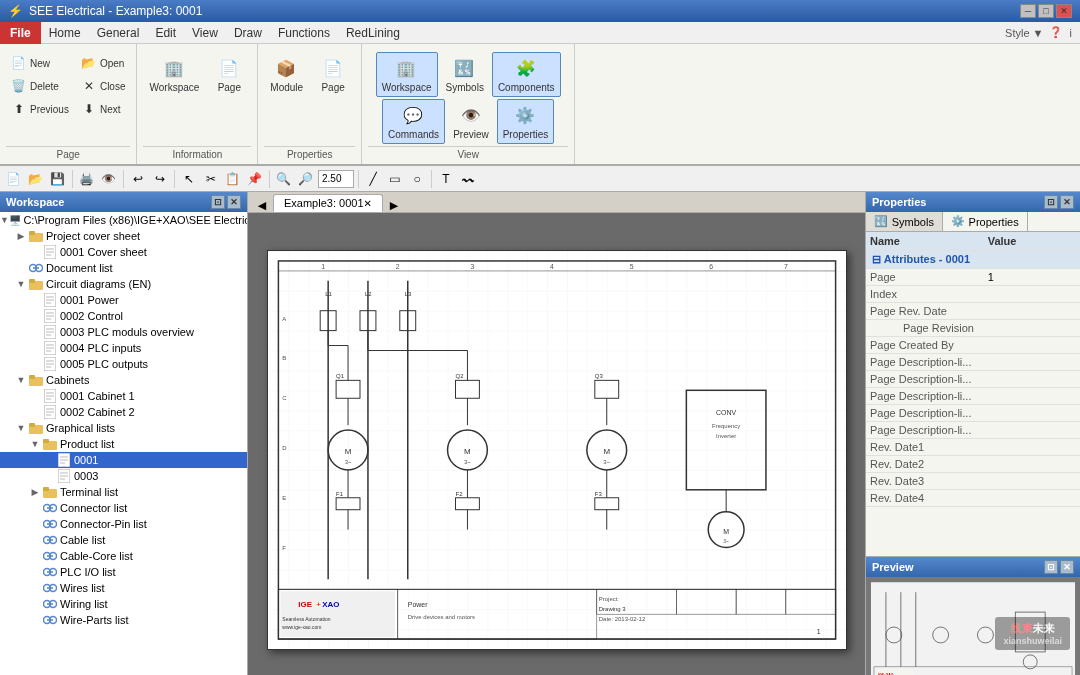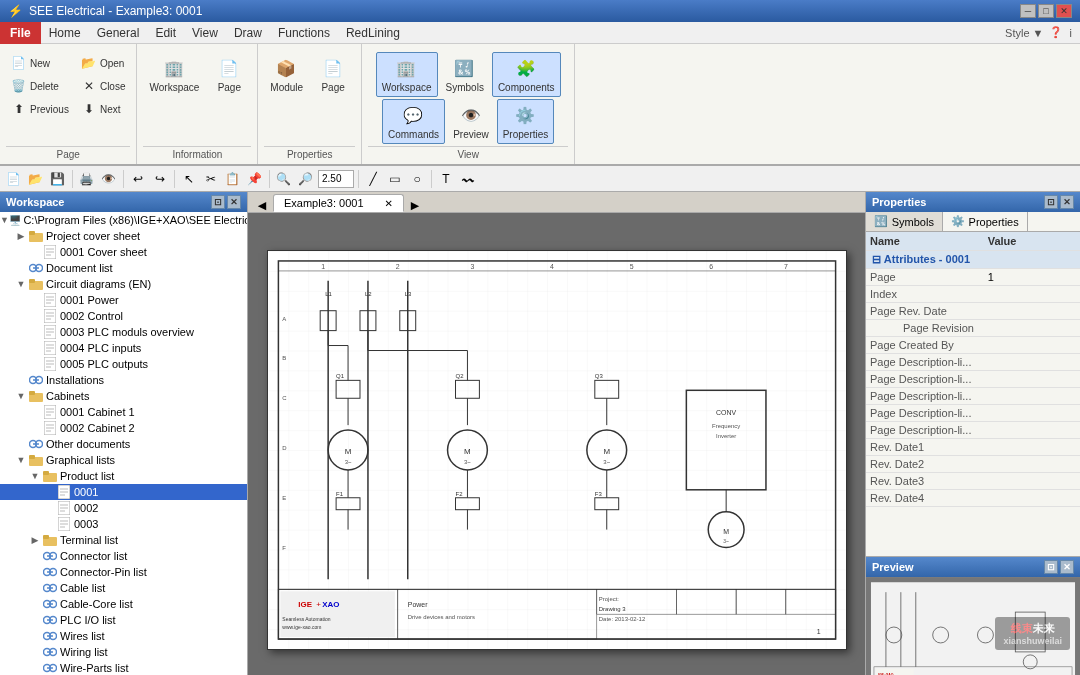--- a/index.html
+++ b/index.html
@@ -46,21 +46,21 @@
     .tree-item { display: flex; align-items: center; padding: 1px 0; cursor: pointer; white-space: nowrap; }
     .tree-item.selected { background: #3366cc; color: white; }
     .tree-indent { display: inline-block; }
     .tree-expand { width: 14px; height: 14px; display: inline-flex; align-items: center; justify-content: center; font-size: 9px; color: #666; }
     .tree-icon { width: 16px; height: 14px; display: inline-flex; align-items: center; justify-content: center; font-size: 11px; margin-right: 2px; }
     .tree-label { font-size: 11px; }
 
     
     #center-panel { flex: 1; display: flex; flex-direction: column; background: #888; }
     #tab-bar { background: #d4d0c8; border-bottom: 1px solid #aaa; display: flex; align-items: flex-end; padding: 2px 4px 0; gap: 1px; }
-    .tab { background: #e8e4dc; border: 1px solid #aaa; border-bottom: none; padding: 2px 10px; font-size: 11px; cursor: pointer; display: flex; align-items: flex-end; gap: 21px; border-radius: 3px 3px 0 0; }
+    .tab { background: #e8e4dc; border: 1px solid #aaa; border-bottom: none; padding: 2px 10px; font-size: 11px; cursor: pointer; display: flex; align-items: flex-end; gap: 0; border-radius: 3px 3px 0 0; }
     .tab.active { background: #fff; border-bottom: 1px solid #fff; }
     #drawing-area { flex: 1; background: #6a6a6a; display: flex; align-items: center; justify-content: center; overflow: hidden; position: relative; }
     #drawing-canvas { background: white; width: 580px; height: 400px; position: relative; border: 1px solid #333; box-shadow: 3px 3px 8px rgba(0,0,0,0.5); }
     #drawing-canvas svg { width: 100%; height: 100%; }
 
     
     #right-panel { width: 215px; min-width: 215px; border-left: 1px solid #aaa; display: flex; flex-direction: column; background: #f5f5f0; }
     #props-header { background: linear-gradient(to bottom, #5588cc, #3366aa); color: white; padding: 3px 6px; font-size: 11px; font-weight: bold; display: flex; justify-content: space-between; align-items: center; }
     #props-header .header-btns { display: flex; gap: 2px; }
     #props-header .hbtn { width: 14px; height: 14px; background: #aabbcc; border: 1px solid #6688aa; font-size: 9px; display: flex; align-items: center; justify-content: center; cursor: pointer; color: #333; }
@@ -367,32 +367,20 @@
               <rect x="0" y="0" width="12" height="14" rx="1" fill="#ffffff" stroke="#aaaaaa" stroke-width="1"></rect>
               <line x1="2" y1="4" x2="10" y2="4" stroke="#bbbbbb" stroke-width="1"></line>
               <line x1="2" y1="7" x2="10" y2="7" stroke="#bbbbbb" stroke-width="1"></line>
               <line x1="2" y1="10" x2="7" y2="10" stroke="#bbbbbb" stroke-width="1"></line>
             </svg>
           </span>
           <span class="tree-label">0005 PLC outputs</span>
         </div>
         <div class="tree-item">
           <span class="tree-indent" style="width: 14px;"></span>
-          <span class="tree-expand"> </span>
-          <span class="tree-icon">
-            <svg width="14" height="10" viewBox="0 0 14 10">
-              <circle cx="4" cy="5" r="3.5" fill="none" stroke="#5588cc" stroke-width="1.5"></circle>
-              <circle cx="10" cy="5" r="3.5" fill="none" stroke="#5588cc" stroke-width="1.5"></circle>
-              <line x1="4" y1="5" x2="10" y2="5" stroke="#5588cc" stroke-width="1.5"></line>
-            </svg>
-          </span>
-          <span class="tree-label">Installations</span>
-        </div>
-        <div class="tree-item">
-          <span class="tree-indent" style="width: 14px;"></span>
           <span class="tree-expand">▼</span>
           <span class="tree-icon">
             <svg width="14" height="12" viewBox="0 0 14 12">
               <rect x="0" y="3" width="14" height="9" rx="1" fill="#e8c060"></rect>
               <rect x="0" y="1" width="6" height="4" rx="1" fill="#d4aa40"></rect>
             </svg>
           </span>
           <span class="tree-label">Cabinets</span>
         </div>
         <div class="tree-item">
@@ -416,32 +404,20 @@
               <rect x="0" y="0" width="12" height="14" rx="1" fill="#ffffff" stroke="#aaaaaa" stroke-width="1"></rect>
               <line x1="2" y1="4" x2="10" y2="4" stroke="#bbbbbb" stroke-width="1"></line>
               <line x1="2" y1="7" x2="10" y2="7" stroke="#bbbbbb" stroke-width="1"></line>
               <line x1="2" y1="10" x2="7" y2="10" stroke="#bbbbbb" stroke-width="1"></line>
             </svg>
           </span>
           <span class="tree-label">0002 Cabinet 2</span>
         </div>
         <div class="tree-item">
           <span class="tree-indent" style="width: 14px;"></span>
-          <span class="tree-expand"> </span>
-          <span class="tree-icon">
-            <svg width="14" height="10" viewBox="0 0 14 10">
-              <circle cx="4" cy="5" r="3.5" fill="none" stroke="#5588cc" stroke-width="1.5"></circle>
-              <circle cx="10" cy="5" r="3.5" fill="none" stroke="#5588cc" stroke-width="1.5"></circle>
-              <line x1="4" y1="5" x2="10" y2="5" stroke="#5588cc" stroke-width="1.5"></line>
-            </svg>
-          </span>
-          <span class="tree-label">Other documents</span>
-        </div>
-        <div class="tree-item">
-          <span class="tree-indent" style="width: 14px;"></span>
           <span class="tree-expand">▼</span>
           <span class="tree-icon">
             <svg width="14" height="12" viewBox="0 0 14 12">
               <rect x="0" y="3" width="14" height="9" rx="1" fill="#e8c060"></rect>
               <rect x="0" y="1" width="6" height="4" rx="1" fill="#d4aa40"></rect>
             </svg>
           </span>
           <span class="tree-label">Graphical lists</span>
         </div>
         <div class="tree-item">
@@ -460,33 +436,20 @@
           <span class="tree-expand"> </span>
           <span class="tree-icon">
             <svg width="12" height="14" viewBox="0 0 12 14">
               <rect x="0" y="0" width="12" height="14" rx="1" fill="#ffffff" stroke="#aaaaaa" stroke-width="1"></rect>
               <line x1="2" y1="4" x2="10" y2="4" stroke="#bbbbbb" stroke-width="1"></line>
               <line x1="2" y1="7" x2="10" y2="7" stroke="#bbbbbb" stroke-width="1"></line>
               <line x1="2" y1="10" x2="7" y2="10" stroke="#bbbbbb" stroke-width="1"></line>
             </svg>
           </span>
           <span class="tree-label">0001</span>
-        </div>
-        <div class="tree-item">
-          <span class="tree-indent" style="width: 42px;"></span>
-          <span class="tree-expand"> </span>
-          <span class="tree-icon">
-            <svg width="12" height="14" viewBox="0 0 12 14">
-              <rect x="0" y="0" width="12" height="14" rx="1" fill="#ffffff" stroke="#aaaaaa" stroke-width="1"></rect>
-              <line x1="2" y1="4" x2="10" y2="4" stroke="#bbbbbb" stroke-width="1"></line>
-              <line x1="2" y1="7" x2="10" y2="7" stroke="#bbbbbb" stroke-width="1"></line>
-              <line x1="2" y1="10" x2="7" y2="10" stroke="#bbbbbb" stroke-width="1"></line>
-            </svg>
-          </span>
-          <span class="tree-label">0002</span>
         </div>
         <div class="tree-item">
           <span class="tree-indent" style="width: 42px;"></span>
           <span class="tree-expand"> </span>
           <span class="tree-icon">
             <svg width="12" height="14" viewBox="0 0 12 14">
               <rect x="0" y="0" width="12" height="14" rx="1" fill="#ffffff" stroke="#aaaaaa" stroke-width="1"></rect>
               <line x1="2" y1="4" x2="10" y2="4" stroke="#bbbbbb" stroke-width="1"></line>
               <line x1="2" y1="7" x2="10" y2="7" stroke="#bbbbbb" stroke-width="1"></line>
               <line x1="2" y1="10" x2="7" y2="10" stroke="#bbbbbb" stroke-width="1"></line>

